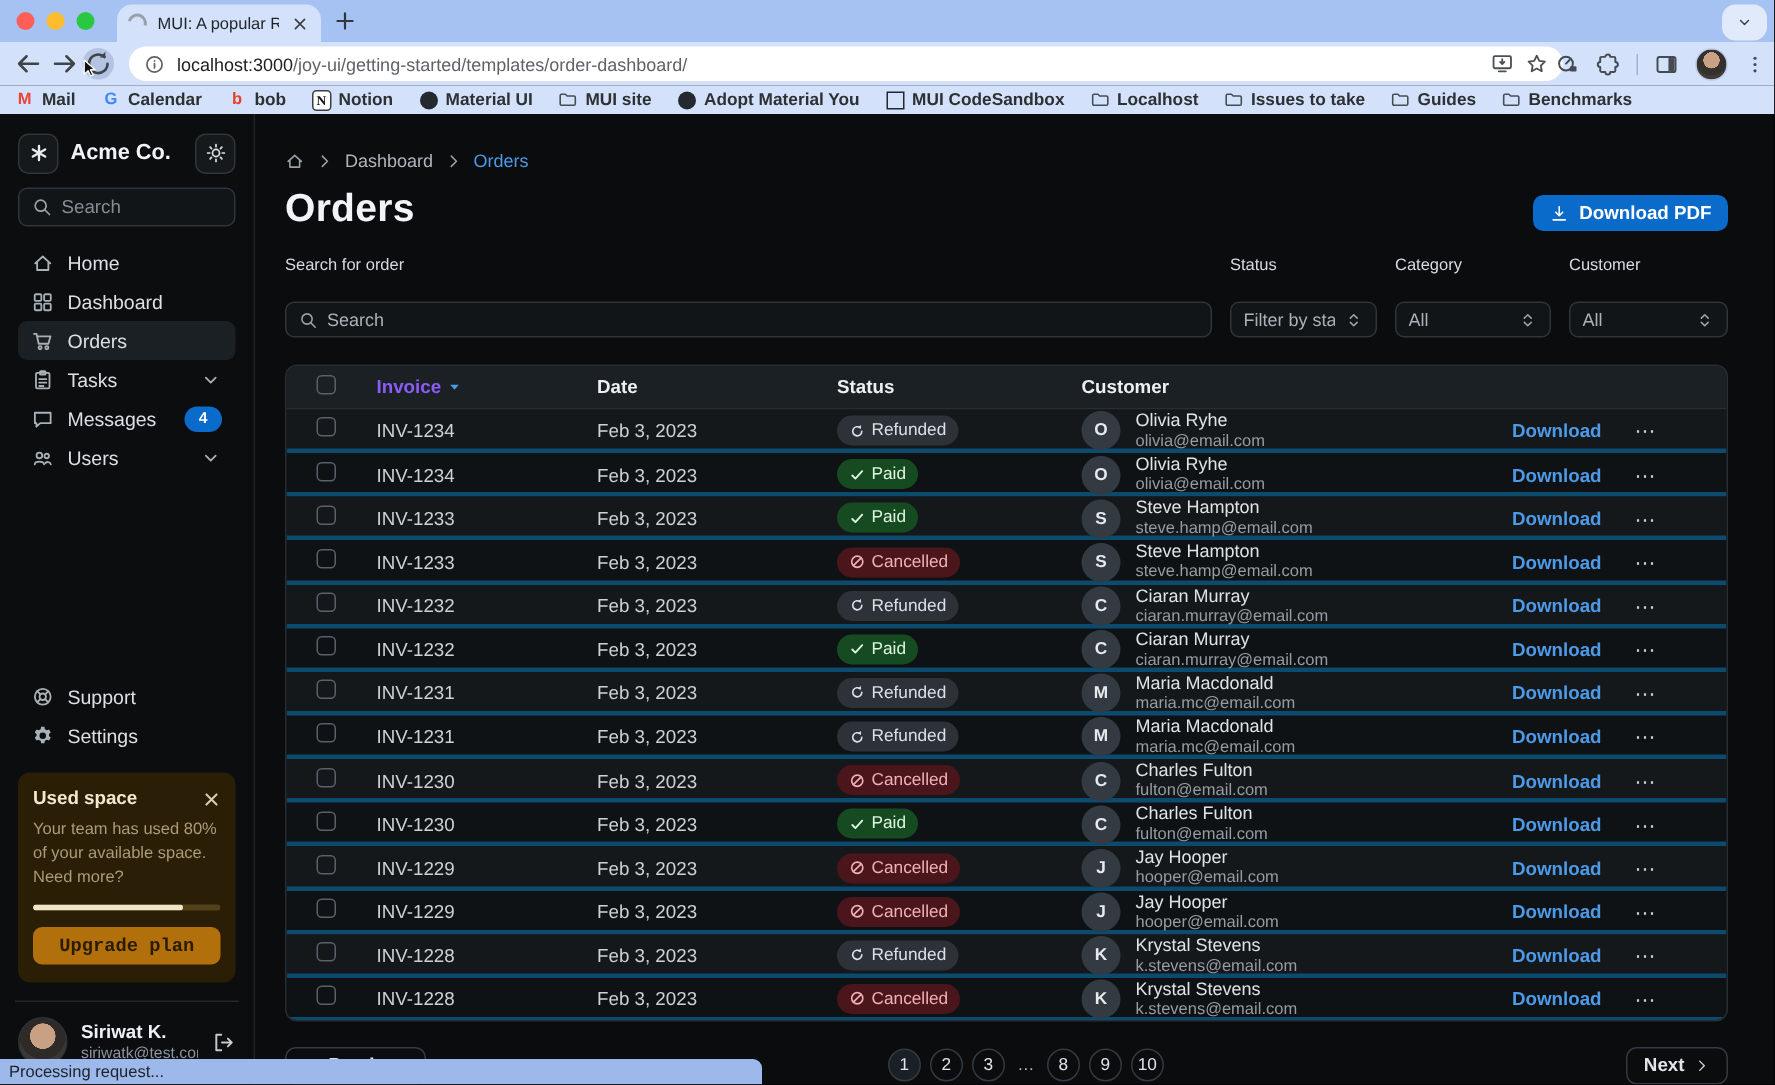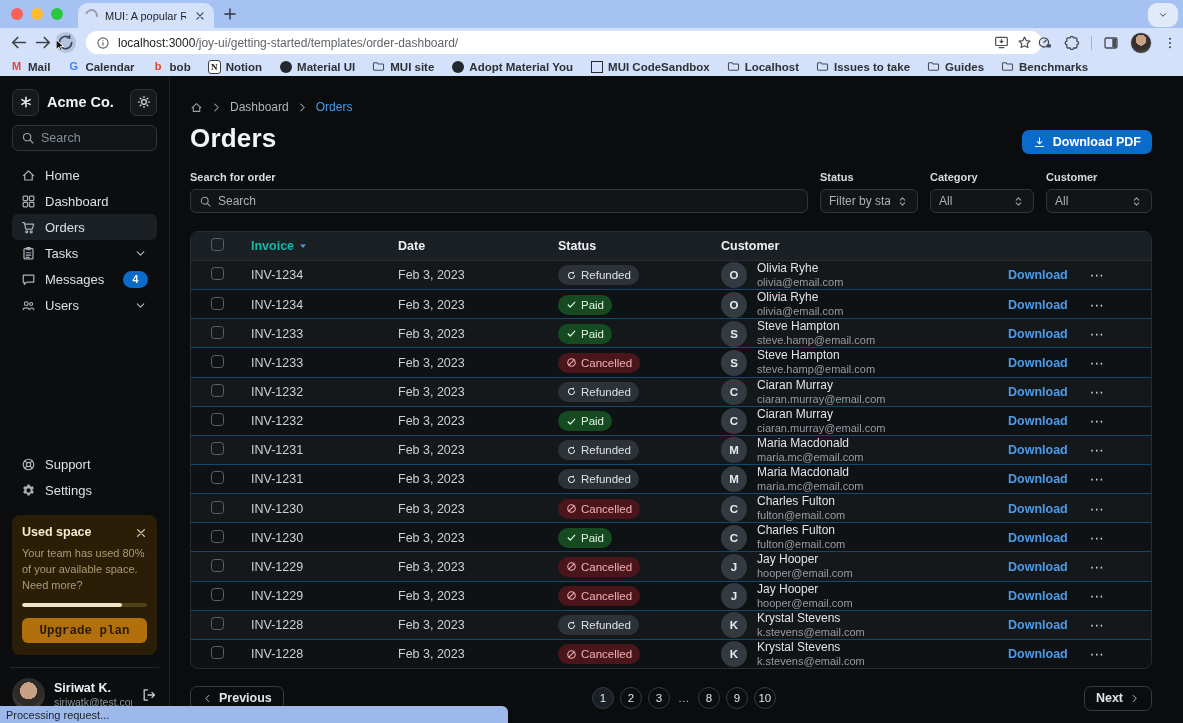--- a/index.html
+++ b/index.html
@@ -92,38 +92,38 @@
   .bc-sep{width:11px;height:11px;color:#5d656d}
   .bc-current{color:#4d9ae8;font-weight:500}
   .title-row{display:flex;align-items:flex-end;justify-content:space-between;margin-top:9px}
   .page-title{font-size:26px;font-weight:700;color:#f2f5f7;letter-spacing:.2px}
   .btn-primary{display:inline-flex;align-items:center;gap:7px;height:24px;padding:0 11px;border:none;border-radius:7px;
        background:#0b6bcb;color:#fff;font-family:inherit;font-size:12.5px;font-weight:600}
   .btn-primary .ic{width:13px;height:13px}
   .filters{display:flex;gap:12px;margin-top:17px}
   .fcol{display:flex;flex-direction:column}
   .fcol.grow{flex:1}
-  .flabel{font-size:11px;font-weight:700;color:#d7dbdf;margin-bottom:6px}
+  .flabel{font-size:11px;font-weight:400;color:#d7dbdf;margin-bottom:18px}
   .fctrl{height:24px;border:1px solid #2e353b;background:#111518;border-radius:6px;display:flex;align-items:center;
        gap:6px;padding:0 8px;font-size:12px;color:#aab1b8;box-sizing:border-box}
   .fctrl .ic{width:13px;height:13px;color:#9aa2aa}
   .fctrl .val{flex:1;white-space:nowrap;overflow:hidden}
   .w-status{width:98px}.w-category{width:104px}.w-customer{width:106px}
 
   
   .table{margin-top:18px;height:436px;border:1px solid #272d33;border-radius:8px;overflow:hidden;background:#0f1214}
   .tr{display:grid;grid-template-columns:48px 147px 160px 163px 287px 1fr;align-items:center;
-      height:29.15px;border-bottom:1px solid #0c4a6e;box-sizing:border-box}
+      height:29.15px;border-bottom:3px solid #0c4a6e;box-sizing:border-box}
   .tr:nth-child(odd){background:#15181b}
   .thead{display:grid;grid-template-columns:48px 147px 160px 163px 287px 1fr;align-items:center;height:28px;
       background:#1b2025;border-bottom:1px solid #272d33;font-size:12.5px;font-weight:600;color:#edf0f3}
   .td,.th{padding-left:12px;box-sizing:border-box;min-width:0}
   .col-check{padding-left:20px}
   .checkbox{width:13px;height:13px;border:1.4px solid #59626b;border-radius:3.5px;display:inline-block;box-sizing:border-box}
-  .th-invoice{color:#14b8a6;display:flex;align-items:center;gap:4px}
+  .th-invoice{color:#8b5cf6;display:flex;align-items:center;gap:4px}
   .sort-ic{width:10px;height:10px;color:#4d9ae8}
   .cell-text{font-size:12.5px;color:#ccd1d5;white-space:nowrap;overflow:hidden}
   .chip{display:inline-flex;align-items:center;gap:4px;height:20px;padding:0 8px;border-radius:10px;
       font-size:11.5px;font-weight:500;white-space:nowrap}
   .chip .ic{width:11px;height:11px}
   .cust-cell{display:flex;align-items:center;gap:10px;min-width:0}
   .avatar-initial{width:26px;height:26px;border-radius:50%;background:#333a41;color:#e6eaed;font-size:11.5px;font-weight:600;
       display:flex;align-items:center;justify-content:center;flex:none}
   .cust-name{font-size:12px;color:#dfe3e6;line-height:1.25;white-space:nowrap}
   .cust-email{font-size:11px;color:#969ca3;line-height:1.25;white-space:nowrap;overflow:hidden}

